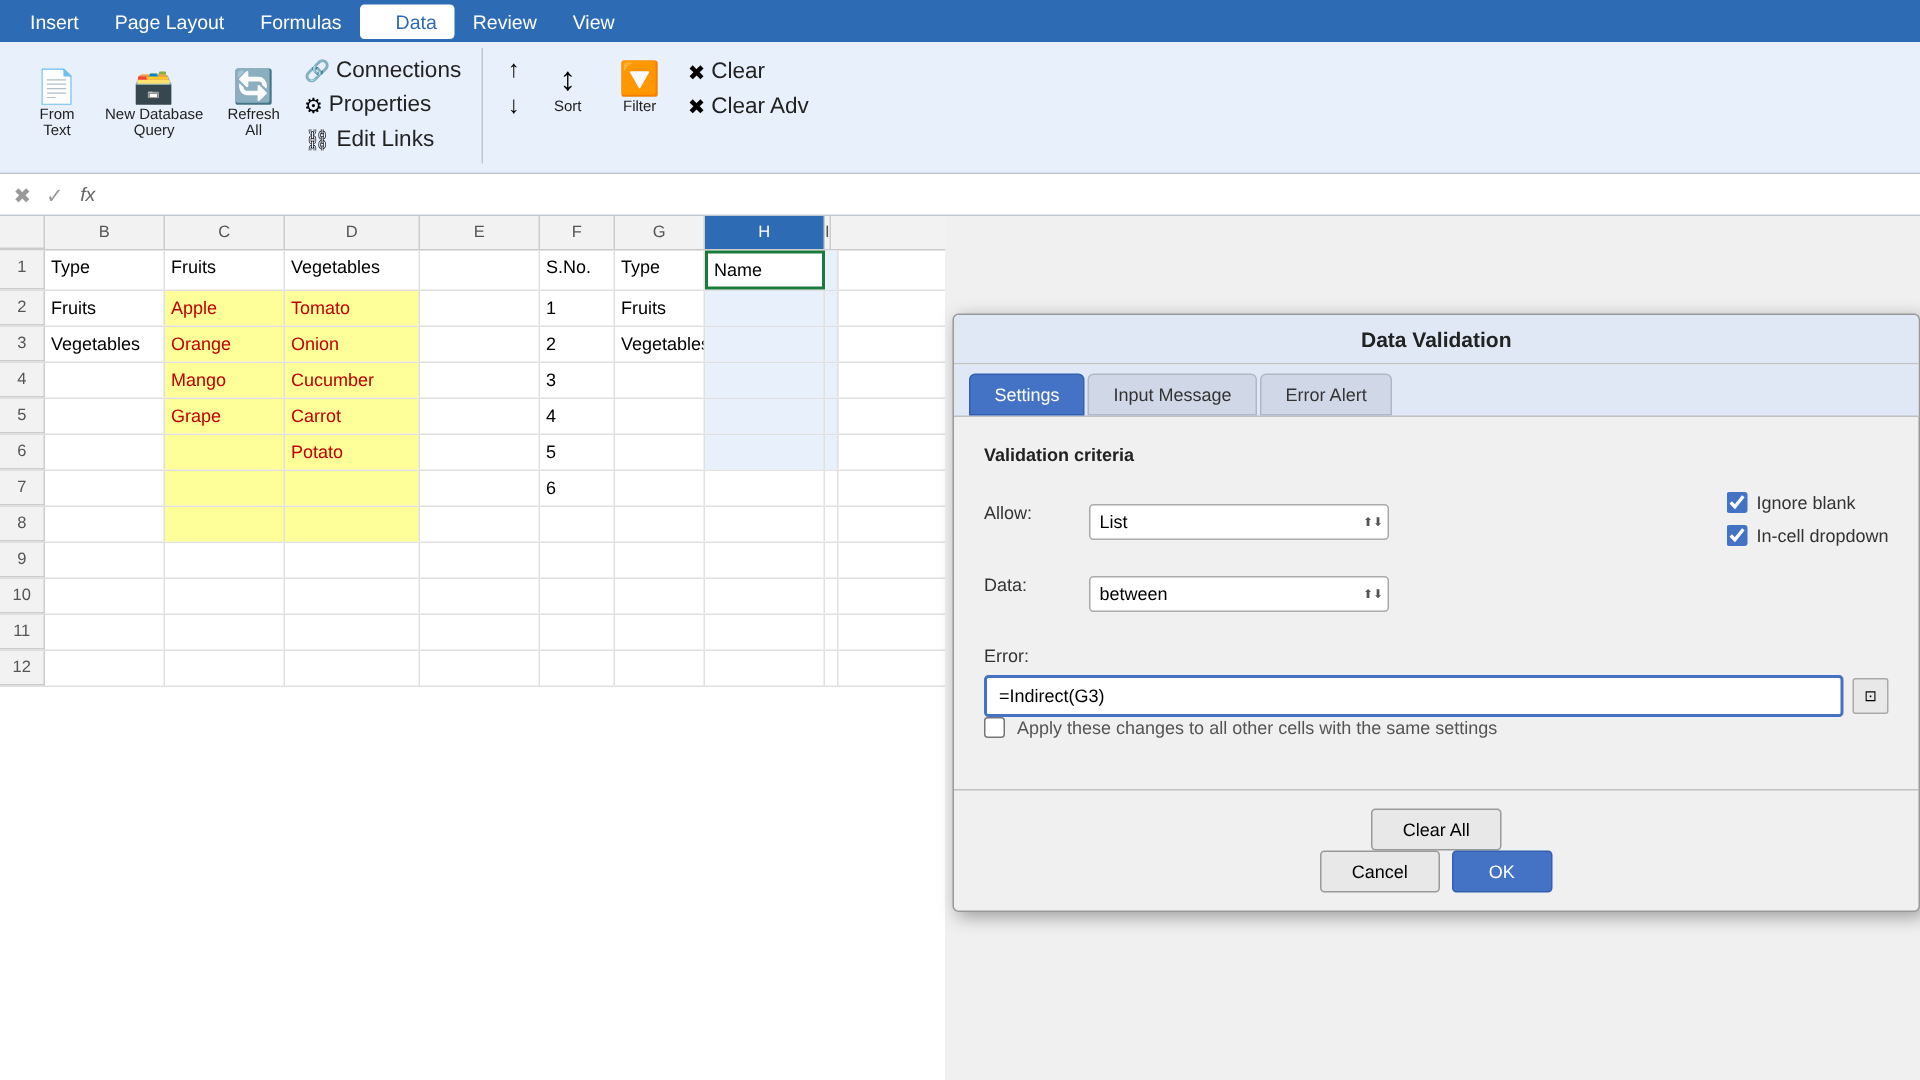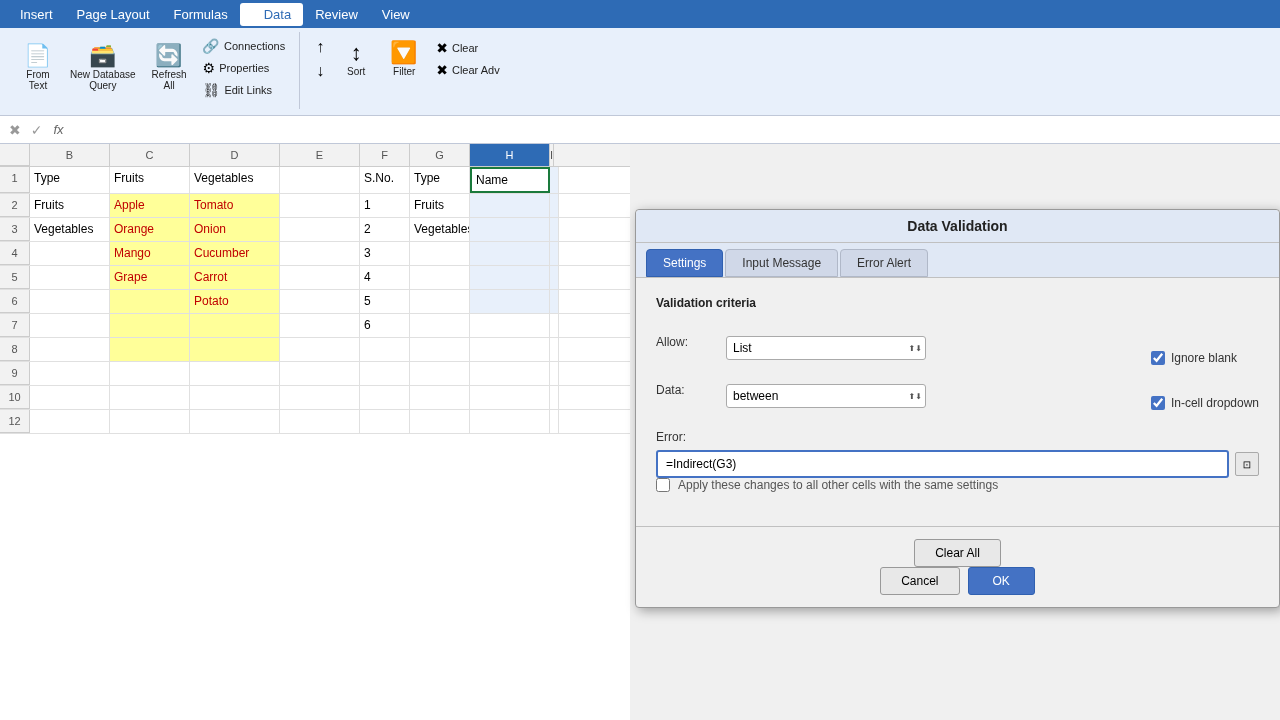--- a/index.html
+++ b/index.html
@@ -61,21 +61,21 @@
     .ribbon-btn-small {
       display: flex;
       flex-direction: row;
       align-items: center;
       cursor: pointer;
       padding: 2px 6px;
       border-radius: 3px;
       gap: 4px;
     }
     .ribbon-btn-small .icon { font-size: 14px; }
-    .ribbon-btn-small .label { font-size: 11px; color: #222; }
+    .ribbon-btn-small .label { font-size: 15px; color: #222; }
     .ribbon-small-stack {
       display: flex;
       flex-direction: column;
       gap: 2px;
     }
 
     
     .formula-bar {
       display: flex;
       align-items: center;
@@ -256,21 +256,20 @@
     .dialog-checkbox-row {
       display: flex;
       flex-direction: column;
       gap: 8px;
       margin-left: auto;
     }
     .checkbox-item {
       display: flex;
       align-items: flex-start;
       gap: 6px;
-      margin-top: 23px;
     }
     .checkbox-item input[type=checkbox] {
       width: 14px;
       height: 14px;
       accent-color: #4472c4;
     }
     .checkbox-item label { font-size: 12px; color: #333; }
     .source-input {
       width: 100%;
       padding: 5px 8px;
@@ -548,20 +547,31 @@
       <div class="grid-cell w80"></div>
       <div class="grid-cell w90"></div>
       <div class="grid-cell w80"></div>
       <div class="grid-cell w50"></div>
       <div class="grid-cell w60"></div>
       <div class="grid-cell w80"></div>
       <div class="grid-cell w40"></div>
     </div>
     <div class="grid-row">
       <div class="row-header-cell w30">10</div>
+      <div class="grid-cell w80"></div>
+      <div class="grid-cell w80"></div>
+      <div class="grid-cell w90"></div>
+      <div class="grid-cell w80"></div>
+      <div class="grid-cell w50"></div>
+      <div class="grid-cell w60"></div>
+      <div class="grid-cell w80"></div>
+      <div class="grid-cell w40"></div>
+    </div>
+    <div class="grid-row">
+      <div class="row-header-cell w30">11</div>
       <div class="grid-cell w80"></div>
       <div class="grid-cell w80"></div>
       <div class="grid-cell w90"></div>
       <div class="grid-cell w80"></div>
       <div class="grid-cell w50"></div>
       <div class="grid-cell w60"></div>
       <div class="grid-cell w80"></div>
       <div class="grid-cell w40"></div>
     </div>
     <div class="grid-row">

